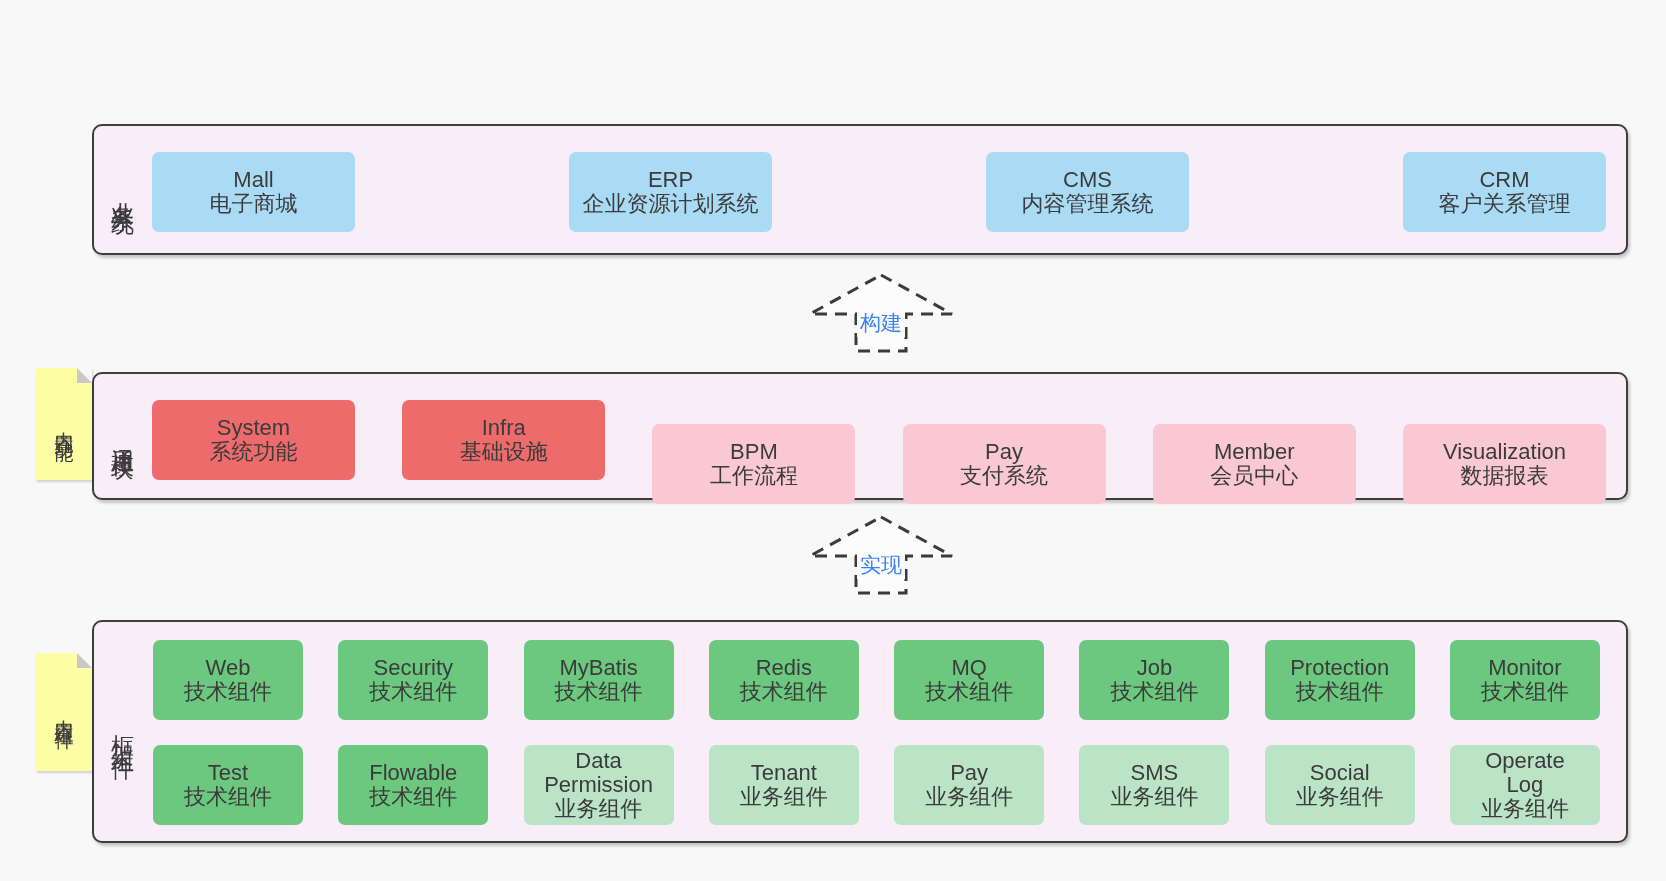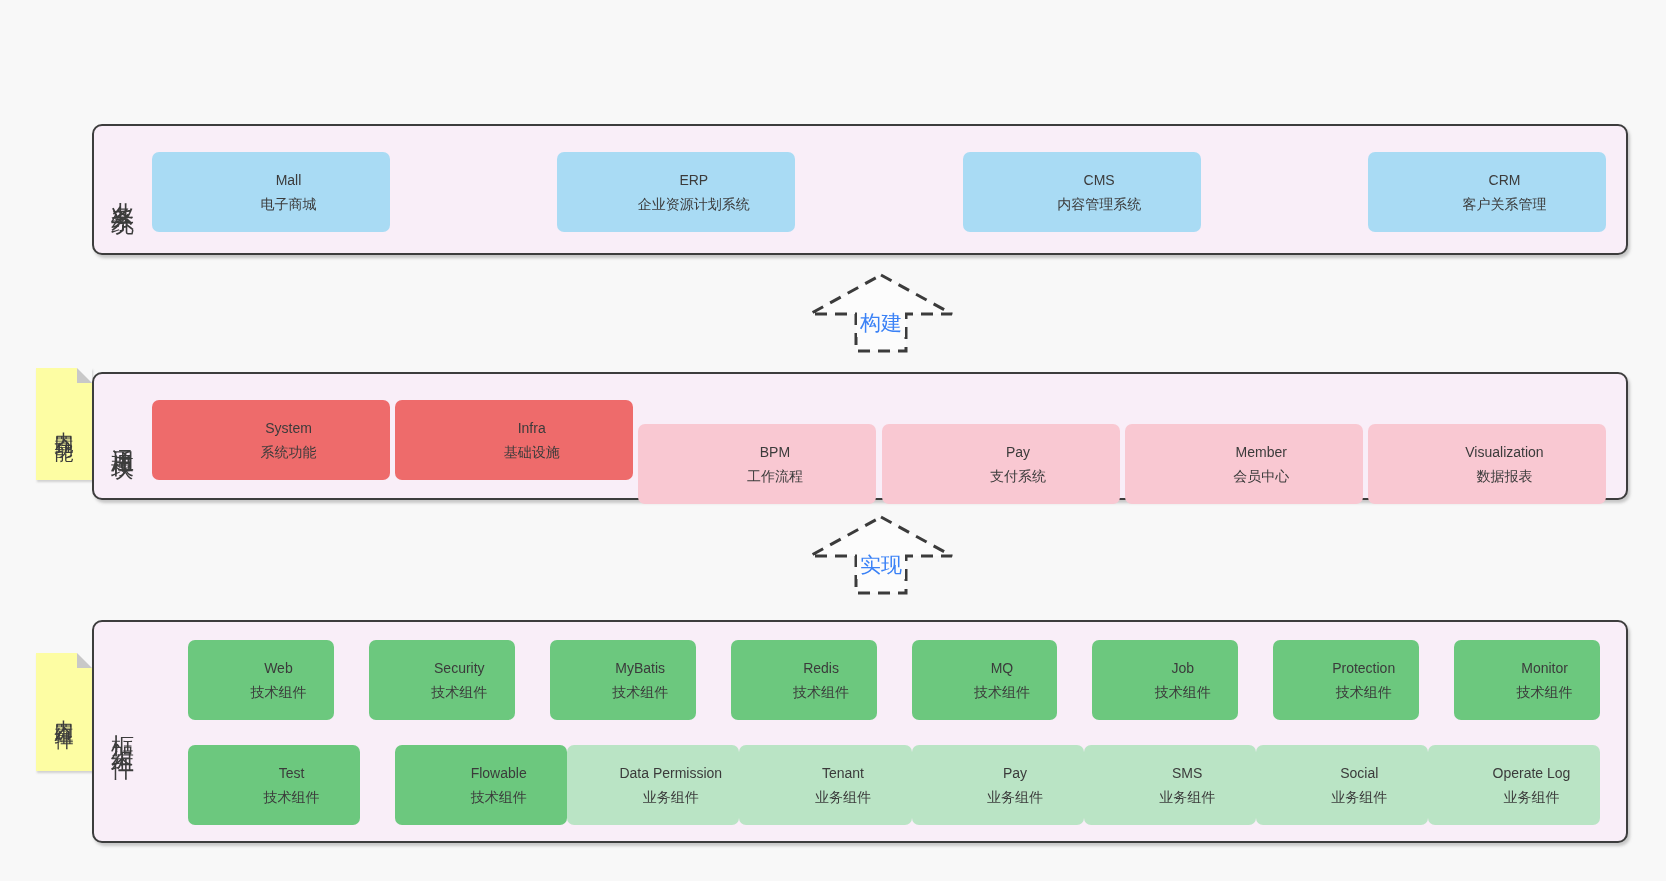--- a/index.html
+++ b/index.html
@@ -40,26 +40,26 @@
     position:absolute;left:59px;right:26px;top:18px;
     display:flex;flex-direction:column;gap:25px;
   }
   .row8{display:flex;justify-content:space-between;}
   .row8 .box{width:150px;height:80px;}
   .row8 .box-name{max-width:116px;}
 
   .box{
     border-radius:7px;
     display:flex;flex-direction:column;align-items:center;justify-content:center;
-    font-size:14px;line-height:24px;text-align:center;color:#3b3b3b;padding-left:35px;
+    font-size:22px;line-height:24px;text-align:center;color:#3b3b3b;
   }
   .v-blue{background:var(--blue,#a9dbf4);}
   .v-red{background:var(--red,#ee6b6b);}
   .v-pink{background:var(--pink,#f9c8d2);margin-top:24px;}
-  .v-green{background:var(--green,#6cc87e);margin-left:35px;}
+  .v-green{background:var(--green,#6cc87e);}
   .v-lightgreen{background:var(--lightGreen,#bae4c5);}
 
   
   .note{
     position:absolute;left:36px;width:56px;z-index:0;
     background:var(--noteYellow,#fdfda3);
     display:flex;align-items:center;justify-content:center;
     box-shadow:1px 2px 2px rgba(120,120,120,.3);
   }
   #note-functions{top:368px;height:112px;}

